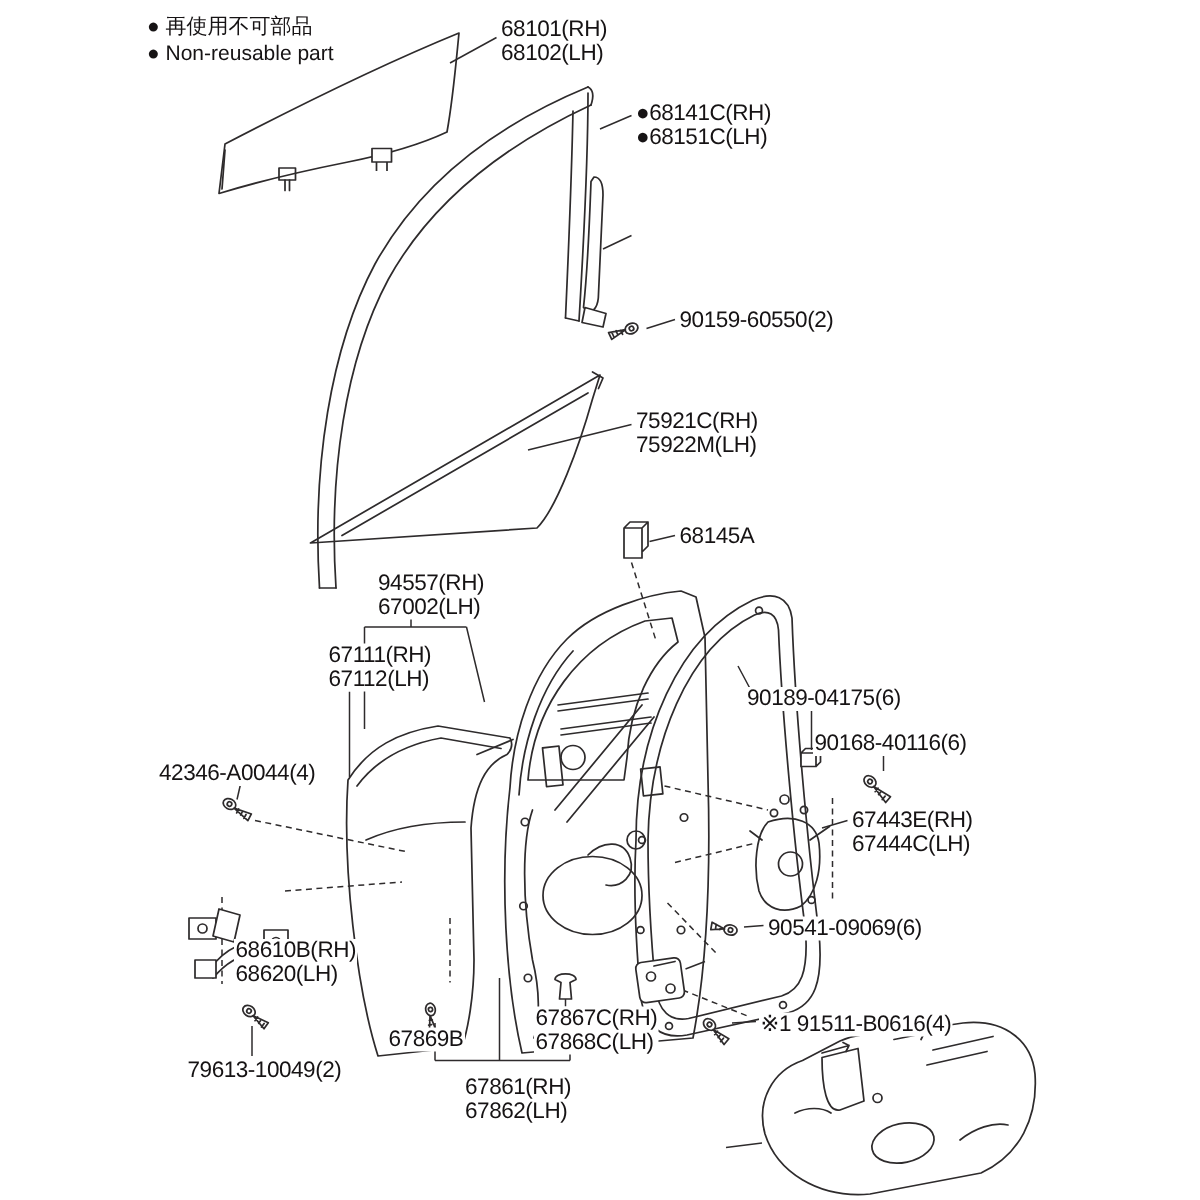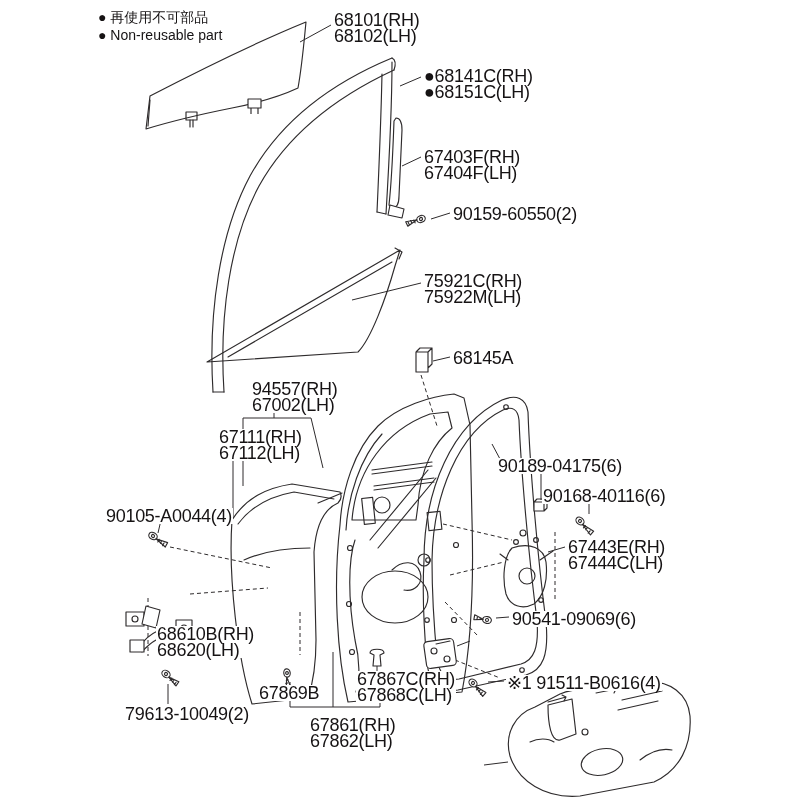--- a/index.html
+++ b/index.html
@@ -6,21 +6,21 @@
   .canvas{
     position:relative;width:800px;height:800px;background:#ffffff;
     font-family:"Liberation Sans","DejaVu Sans",sans-serif;overflow:hidden;
   }
   svg{position:absolute;left:0;top:0;}
   .art{stroke:#2e2b2c;stroke-width:1.15;fill:none;stroke-linecap:round;stroke-linejoin:round;}
   .dash{stroke:#2e2b2c;stroke-width:1;fill:none;stroke-dasharray:4 3;}
   .lead{stroke:#2e2b2c;stroke-width:1;fill:none;}
   .fillp{fill:#fff;stroke:#2e2b2c;stroke-width:1.15;stroke-linejoin:round;}
   .lbl{
-    position:absolute;color:#161314;font-size:18px;line-height:16px;
+    position:absolute;color:#161314;font-size:15px;line-height:16px;
     white-space:nowrap;background:#fff;padding:0 1px;letter-spacing:-0.3px;
   }
   .lbl span{display:block;}
   .legend{font-size:14px;line-height:18px;letter-spacing:0;}
 </style>
 </head>
 <body>
 
 <div class="canvas">
 
@@ -213,24 +213,20 @@
   </div>
 
   <div class="lbl" style="left:333px;top:12px">
     <span>68101(RH)</span>
       <span>68102(LH)</span>
   </div>
   <div class="lbl" style="left:423px;top:68px">
     <span>●68141C(RH)</span>
       <span>●68151C(LH)</span>
   </div>
-  <div class="lbl" style="left:423px;top:149px">
-    <span>67403F(RH)</span>
-      <span>67404F(LH)</span>
-  </div>
   <div class="lbl" style="left:452px;top:206px">
     <span>90159-60550(2)</span>
   </div>
   <div class="lbl" style="left:423px;top:273px">
     <span>75921C(RH)</span>
       <span>75922M(LH)</span>
   </div>
   <div class="lbl" style="left:452px;top:350px">
     <span>68145A</span>
   </div>
@@ -246,21 +242,21 @@
     <span>90189-04175(6)</span>
   </div>
   <div class="lbl" style="left:542px;top:488px">
     <span>90168-40116(6)</span>
   </div>
   <div class="lbl" style="left:567px;top:539px">
     <span>67443E(RH)</span>
       <span>67444C(LH)</span>
   </div>
   <div class="lbl" style="left:105px;top:508px">
-    <span>90105-A0044(4)</span>
+    <span>42346-A0044(4)</span>
   </div>
   <div class="lbl" style="left:156px;top:626px">
     <span>68610B(RH)</span>
       <span>68620(LH)</span>
   </div>
   <div class="lbl" style="left:511px;top:611px">
     <span>90541-09069(6)</span>
   </div>
   <div class="lbl" style="left:124px;top:706px">
     <span>79613-10049(2)</span>

